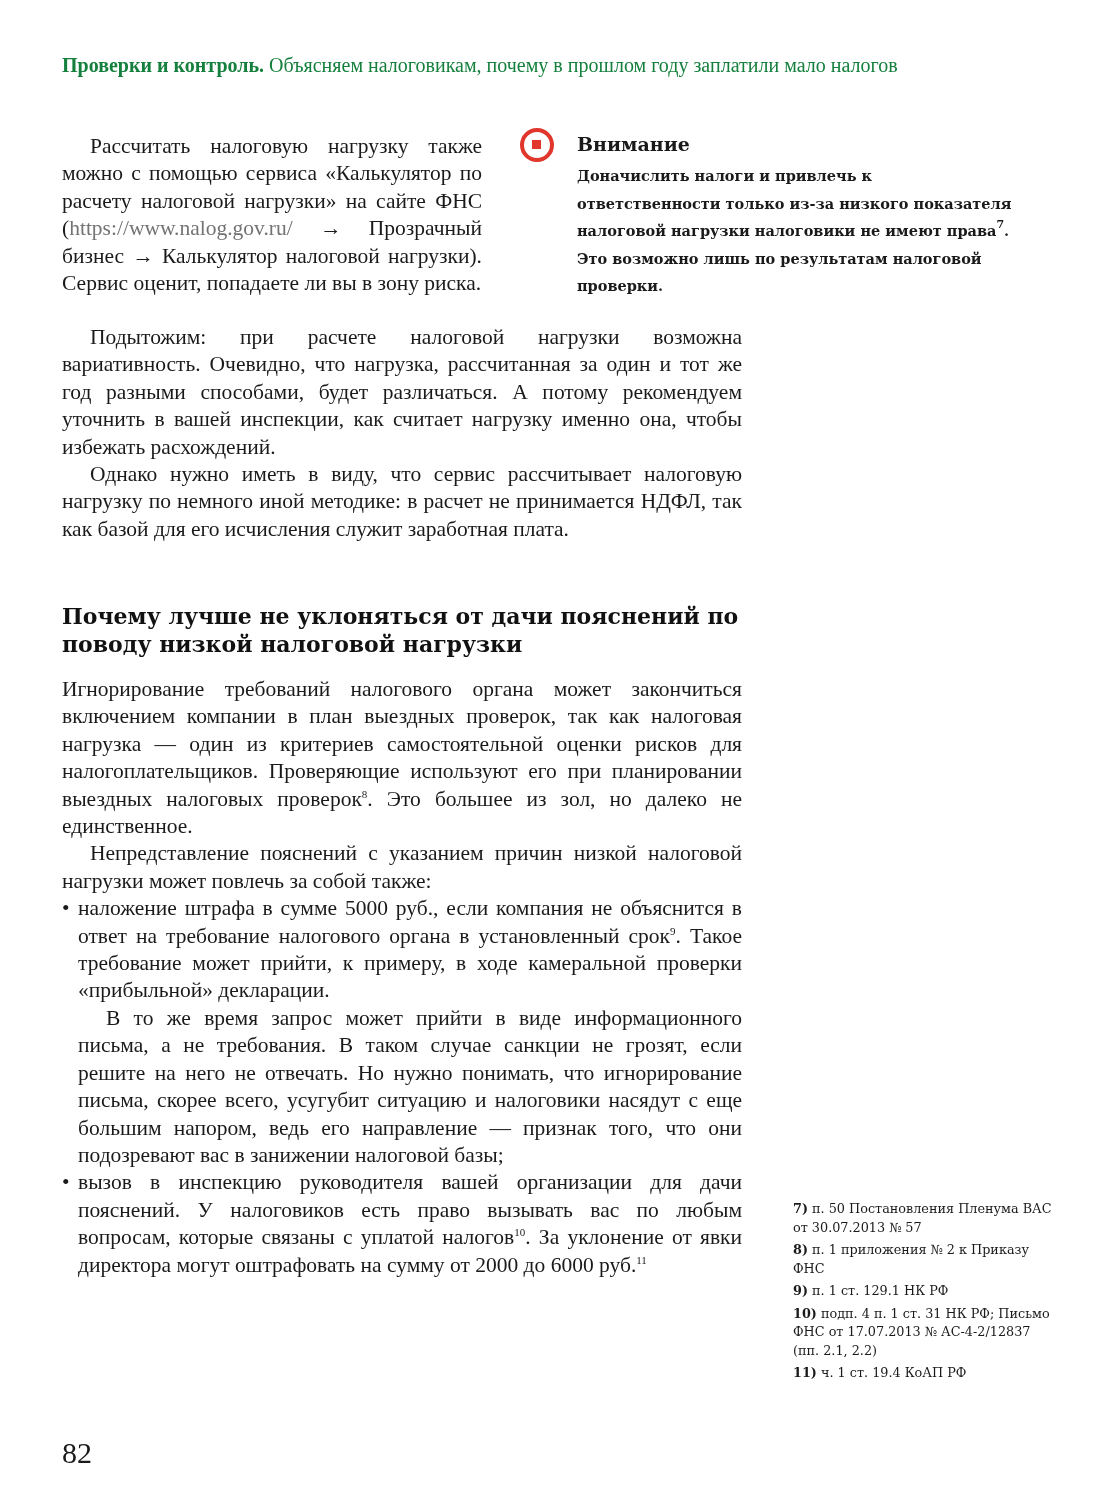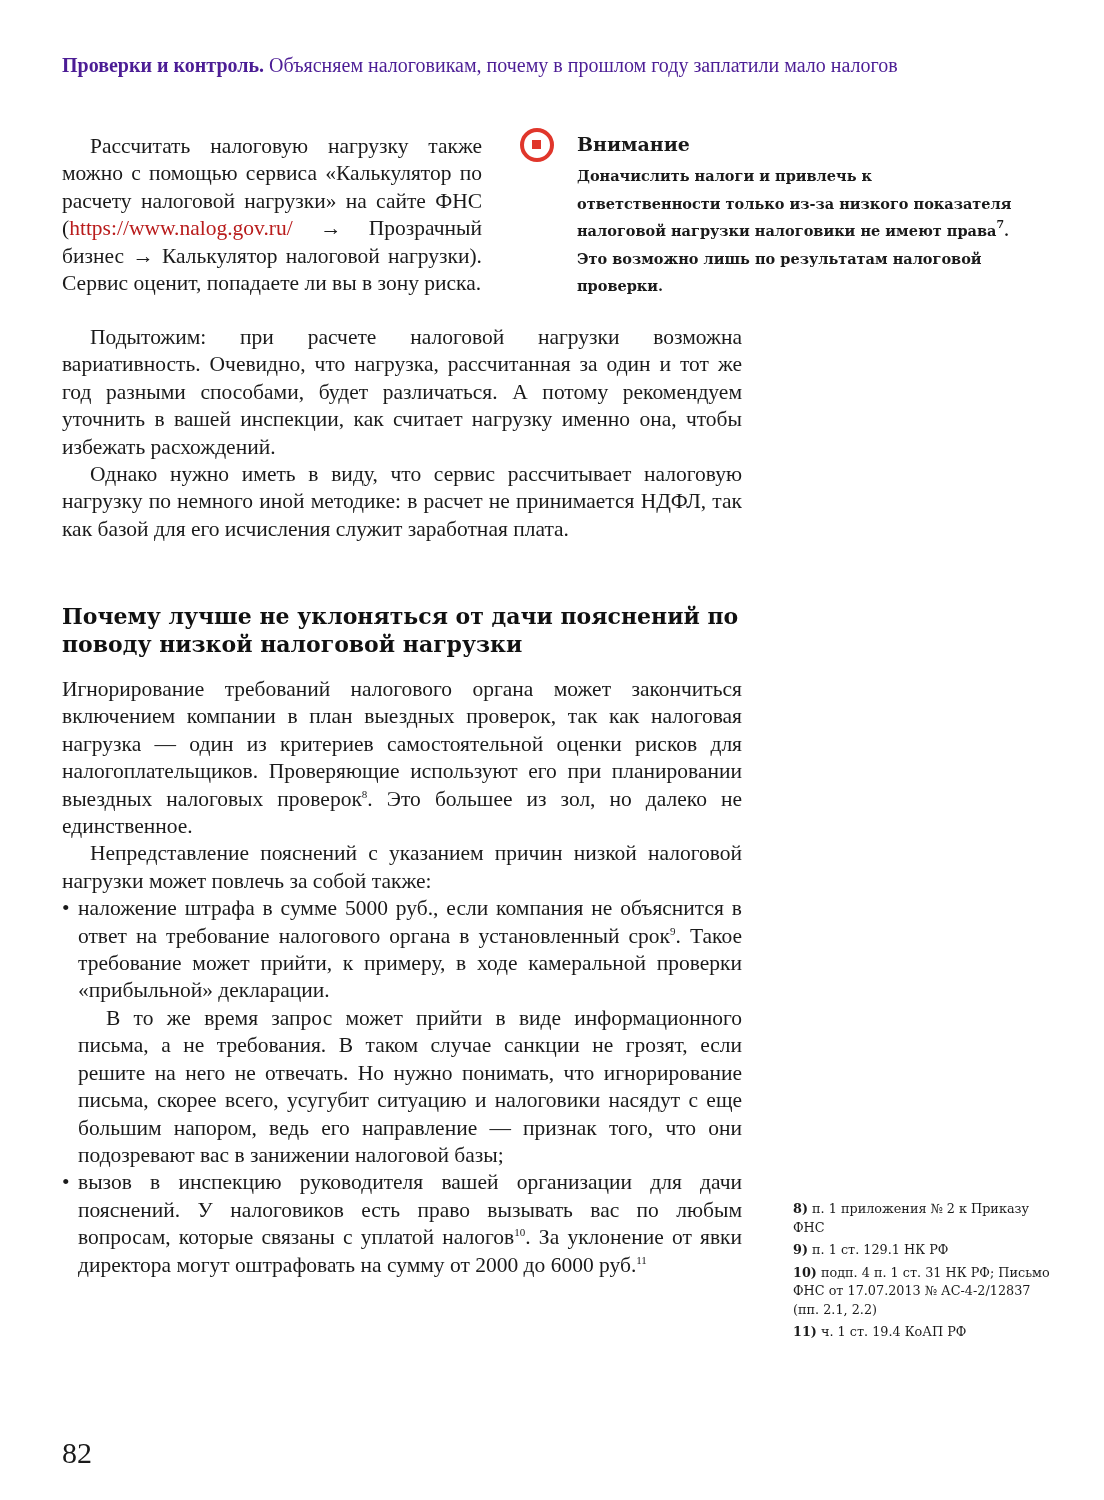--- a/index.html
+++ b/index.html
@@ -1,25 +1,25 @@
 <!DOCTYPE html>
 <html><head>
 <meta charset="utf-8">
 <style>
   html, body { margin: 0; padding: 0; background: #ffffff; }
   body { width: 1104px; height: 1500px; position: relative; overflow: hidden;
          font-family: "DejaVu Serif", "Liberation Serif", serif; color: #1a1a1a; }
-  .header { position: absolute; left: 62px; top: 54px; font-size: 20px; color: #4c1d95;
+  .header { position: absolute; left: 62px; top: 54px; font-size: 20px; color: #15803d;
             font-family: "Liberation Serif", serif; white-space: nowrap; }
   .header .hb { font-weight: bold; }
   .main { position: absolute; left: 62px; width: 680px; font-family: "Liberation Serif", serif;
           font-size: 21.5px; line-height: 27.4px; text-align: justify; }
   .p { margin: 0; }
   .ind { text-indent: 28px; }
-  .link { color: #b91c1c; }
+  .link { color: #737373; }
   sup { font-size: 11px; line-height: 0; vertical-align: 8px; }
   .h2 { position: absolute; left: 62px; top: 602px; width: 700px; font-family: "DejaVu Serif", serif;
         font-weight: bold; font-size: 22px; line-height: 28px; color: #111; }
   .bul { position: relative; padding-left: 16px; }
   .bul .dot { position: absolute; left: 0; top: 0; }
   .sub { padding-left: 16px; text-indent: 28px; }
   .note { position: absolute; left: 520px; top: 128px; width: 490px; }
   .note-icon { position: absolute; left: 0; top: 0; width: 34px; height: 34px; border: 4.5px solid #e0362b;
                border-radius: 50%; box-sizing: border-box; }
   .note-icon .sq { position: absolute; left: 8px; top: 8px; width: 9px; height: 9px; background: #e0362b; }
@@ -73,19 +73,20 @@
     <span>наложение штрафа в сумме 5000 руб., если компания не объяснится в ответ на требование налогового органа в установленный срок</span><sup>9</sup><span>. Такое требование может прийти, к примеру, в ходе камеральной проверки «прибыльной» декларации.</span>
   </div>
   <p class="p sub">В то же время запрос может прийти в виде информационного письма, а не требования. В таком случае санкции не грозят, если решите на него не отвечать. Но нужно понимать, что игнорирование письма, скорее всего, усугубит ситуацию и налоговики насядут с еще большим напором, ведь его направление — признак того, что они подозревают вас в занижении налоговой базы;</p>
   <div class="bul">
     <span class="dot">•</span>
     <span>вызов в инспекцию руководителя вашей организации для дачи пояснений. У налоговиков есть право вызывать вас по любым вопросам, которые связаны с уплатой налогов</span><sup>10</sup><span>. За уклонение от явки директора могут оштрафовать на сумму от 2000 до 6000 руб.</span><sup>11</sup>
   </div>
 </div>
 
 <div class="footnotes">
+  <div class="fn"><b>7)</b> <span>п. 50 Постановления Пленума ВАС от 30.07.2013 № 57</span></div>
   <div class="fn"><b>8)</b> <span>п. 1 приложения № 2 к Приказу ФНС</span></div>
   <div class="fn"><b>9)</b> <span>п. 1 ст. 129.1 НК РФ</span></div>
   <div class="fn"><b>10)</b> <span>подп. 4 п. 1 ст. 31 НК РФ; Письмо ФНС от 17.07.2013 № АС-4-2/12837 (пп. 2.1, 2.2)</span></div>
   <div class="fn"><b>11)</b> <span>ч. 1 ст. 19.4 КоАП РФ</span></div>
 </div>
 
 <div class="pagenum">82</div>
 
 </body></html>

